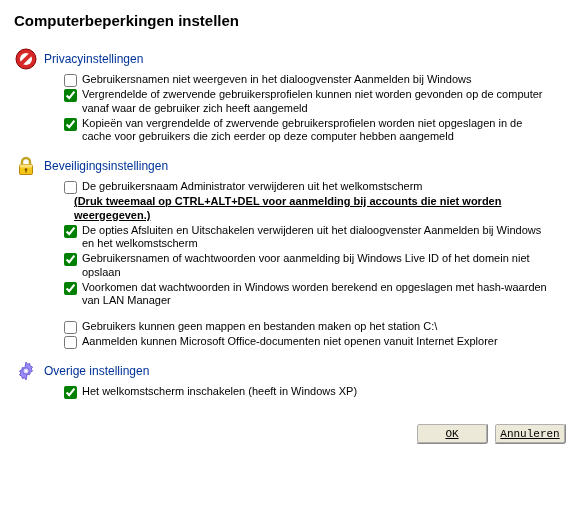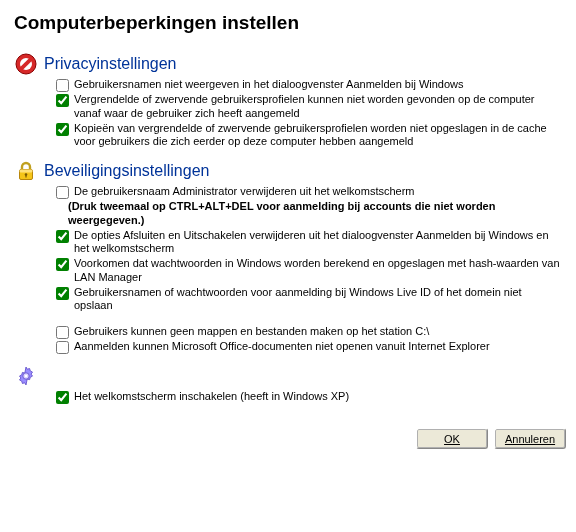--- a/index.html
+++ b/index.html
@@ -9,74 +9,75 @@
     font-family: Tahoma, Verdana, Arial, sans-serif;
     font-size: 11px;
     color: #000000;
     width: 576px;
   }
   .container {
     padding: 12px 14px 10px 14px;
     box-sizing: border-box;
   }
   h1 {
-    font-size: 19px;
+    font-size: 15px;
     font-weight: bold;
     margin: 0 0 18px 0;
     color: #000000;
   }
   .section {
     margin-bottom: 10px;
   }
   .section-header {
     display: flex;
     align-items: center;
   }
   .section-title {
-    font-size: 16px;
+    font-size: 12px;
     color: #003399;
     margin-left: 6px;
   }
   .section-body {
     margin-left: 36px;
     margin-top: 2px;
   }
   .item {
     display: flex;
     align-items: flex-start;
-    margin: 1px 0;
+    margin: 1px 8px;
     padding-left: 6px;
   }
   .item input[type=checkbox] {
     margin: 1px 5px 0 0;
     flex: 0 0 auto;
     width: 13px;
     height: 13px;
     accent-color: #008000;
   }
   .item label {
     flex: 1 1 auto;
     line-height: 1.25;
   }
   .sub {
     font-weight: bold;
-    margin-left: 18px;
+    margin-left: 24px;
     line-height: 1.25;
+    text-decoration: underline;
   }
   .group-gap {
     height: 10px;
   }
   .button-row {
     display: flex;
     justify-content: flex-end;
     gap: 6px;
     padding: 4px 10px 8px 0;
   }
   button.win {
-    font-family: Liberation Sans, sans-serif;
+    font-family: Liberation Mono, monospace;
     font-size: 11px;
     padding: 1px 2px;
     min-width: 72px;
     height: 21px;
     text-decoration: underline;
     background: #ece9d8;
     border: 1px solid #888;
     border-top-color: #fff;
     border-left-color: #fff;
     border-radius: 3px;
@@ -136,25 +137,25 @@
         <input type="checkbox" style="">
         <label>De gebruikersnaam Administrator verwijderen uit het welkomstscherm</label>
       </div>
       <div class="sub">(Druk tweemaal op CTRL+ALT+DEL voor aanmelding bij accounts die niet worden weergegeven.)</div>
       <div class="item">
         <input type="checkbox" checked="" style="">
         <label>De opties Afsluiten en Uitschakelen verwijderen uit het dialoogvenster Aanmelden bij Windows en het welkomstscherm</label>
       </div>
       <div class="item">
         <input type="checkbox" checked="" style="">
-        <label>Voorkomen dat wachtwoorden in Windows worden berekend en opgeslagen met hash-waarden van LAN Manager</label>
+        <label>Gebruikersnamen of wachtwoorden voor aanmelding bij Windows Live ID of het domein niet opslaan</label>
       </div>
       <div class="item">
         <input type="checkbox" checked="" style="">
-        <label>Gebruikersnamen of wachtwoorden voor aanmelding bij Windows Live ID of het domein niet opslaan</label>
+        <label>Voorkomen dat wachtwoorden in Windows worden berekend en opgeslagen met hash-waarden van LAN Manager</label>
       </div>
 
       <div class="group-gap"></div>
 
       <div class="item">
         <input type="checkbox" style="">
         <label>Gebruikers kunnen geen mappen en bestanden maken op het station C:\</label>
       </div>
       <div class="item">
         <input type="checkbox" style="">
@@ -167,20 +168,21 @@
     <div class="section-header">
       <span>
         <svg width="24" height="24" viewBox="0 0 24 24">
           <g fill="#9a8cff" stroke="#5b48c7" stroke-width="0.8">
             <path d="M12 3l1.2 2.2 2.4-.7.7 2.4 2.2 1.2-1.4 2 1.4 2-2.2 1.2-.7 2.4-2.4-.7L12 21l-1.2-2.2-2.4.7-.7-2.4L5.5 16l1.4-2-1.4-2 2.2-1.2.7-2.4 2.4.7L12 3z"></path>
           </g>
           <circle cx="12" cy="12" r="3.2" fill="#d8d0ff" stroke="#5b48c7" stroke-width="0.8"></circle>
           <circle cx="12" cy="12" r="1.3" fill="#ffffff"></circle>
         </svg>
       </span>
+      <span class="section-title">Overige instellingen</span>
     </div>
     <div class="section-body">
       <div class="item">
         <input type="checkbox" checked="" style="">
         <label>Het welkomstscherm inschakelen (heeft in Windows XP)</label>
       </div>
     </div>
   </div>
 
 </div>

